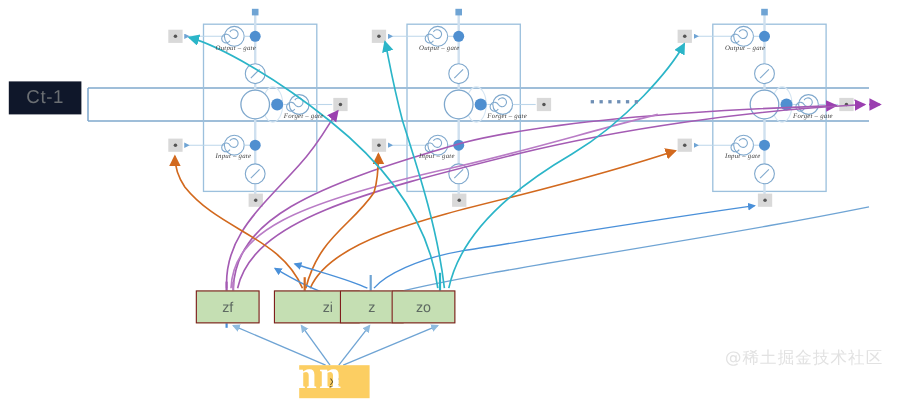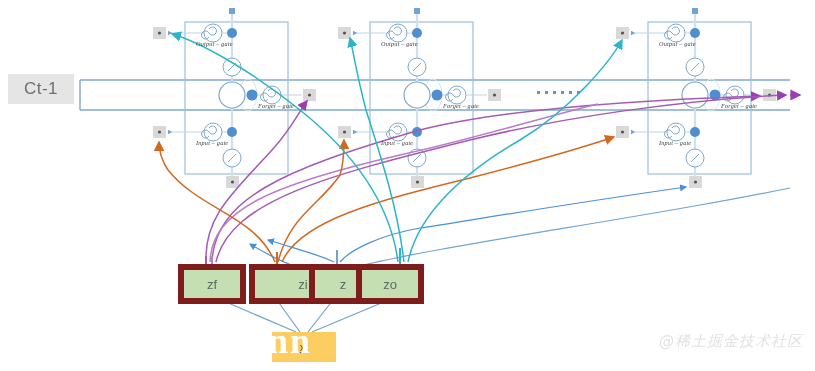--- a/index.html
+++ b/index.html
@@ -8,57 +8,56 @@
     background:#ffffff;
     font-family:"Liberation Sans", sans-serif;
   }
   #stage{position:absolute;inset:0;width:815px;height:371px;}
   .layer{position:absolute;left:0;top:0;width:815px;height:371px;}
   svg.layer{overflow:visible;}
 
   
   .ct-label{
     position:absolute;left:8px;top:74px;width:66px;height:30px;
-    background:#e5e5e5;color:#6b6f73;
+    background:#0f172a;color:#6b6f73;
     font-size:17px;letter-spacing:.5px;
     display:flex;align-items:center;justify-content:center;
   }
 
   
   .gate-cap{
     position:absolute;color:#404040;font-style:italic;
     font-family:"Liberation Serif", serif;
     font-size:6.2px;white-space:nowrap;letter-spacing:.2px;
   }
 
   
   .zbox{
     position:absolute;width:56px;height:28px;
-    background:#c5dfb3;border:6px solid #7f1d1d;
+    background:#c5dfb3;border:1px solid #7f1d1d;
     display:flex;align-items:center;justify-content:center;
     color:#5e6a62;font-size:13px;
   }
   
   .xtbox{
     position:absolute;left:272px;top:332px;width:64px;height:30px;
     background:#fcce62;
     display:flex;align-items:center;justify-content:center;
     color:#6a5a2a;font-size:11px;text-decoration:underline;
   }
   .xt-wm{
     position:absolute;left:268px;top:320px;
     color:#ffffff;font-size:36px;font-weight:700;
     letter-spacing:2px;pointer-events:none;
     font-family:"Liberation Serif", serif;
   }
   .watermark{
-    position:absolute;right:12px;top:332px;
+    position:absolute;right:12px;top:316px;
     color:#e2e2e2;font-size:15px;letter-spacing:1px;
     font-family:"DejaVu Sans", sans-serif;
-    font-style:italic;
   }
   .ellipsis-dots{
     position:absolute;left:537px;top:91px;
     display:flex;gap:5px;align-items:center;
   }
   .ellipsis-dots i{display:block;width:3px;height:3px;background:#6f8fb5;}
 </style>
 </head>
 <body>
 

